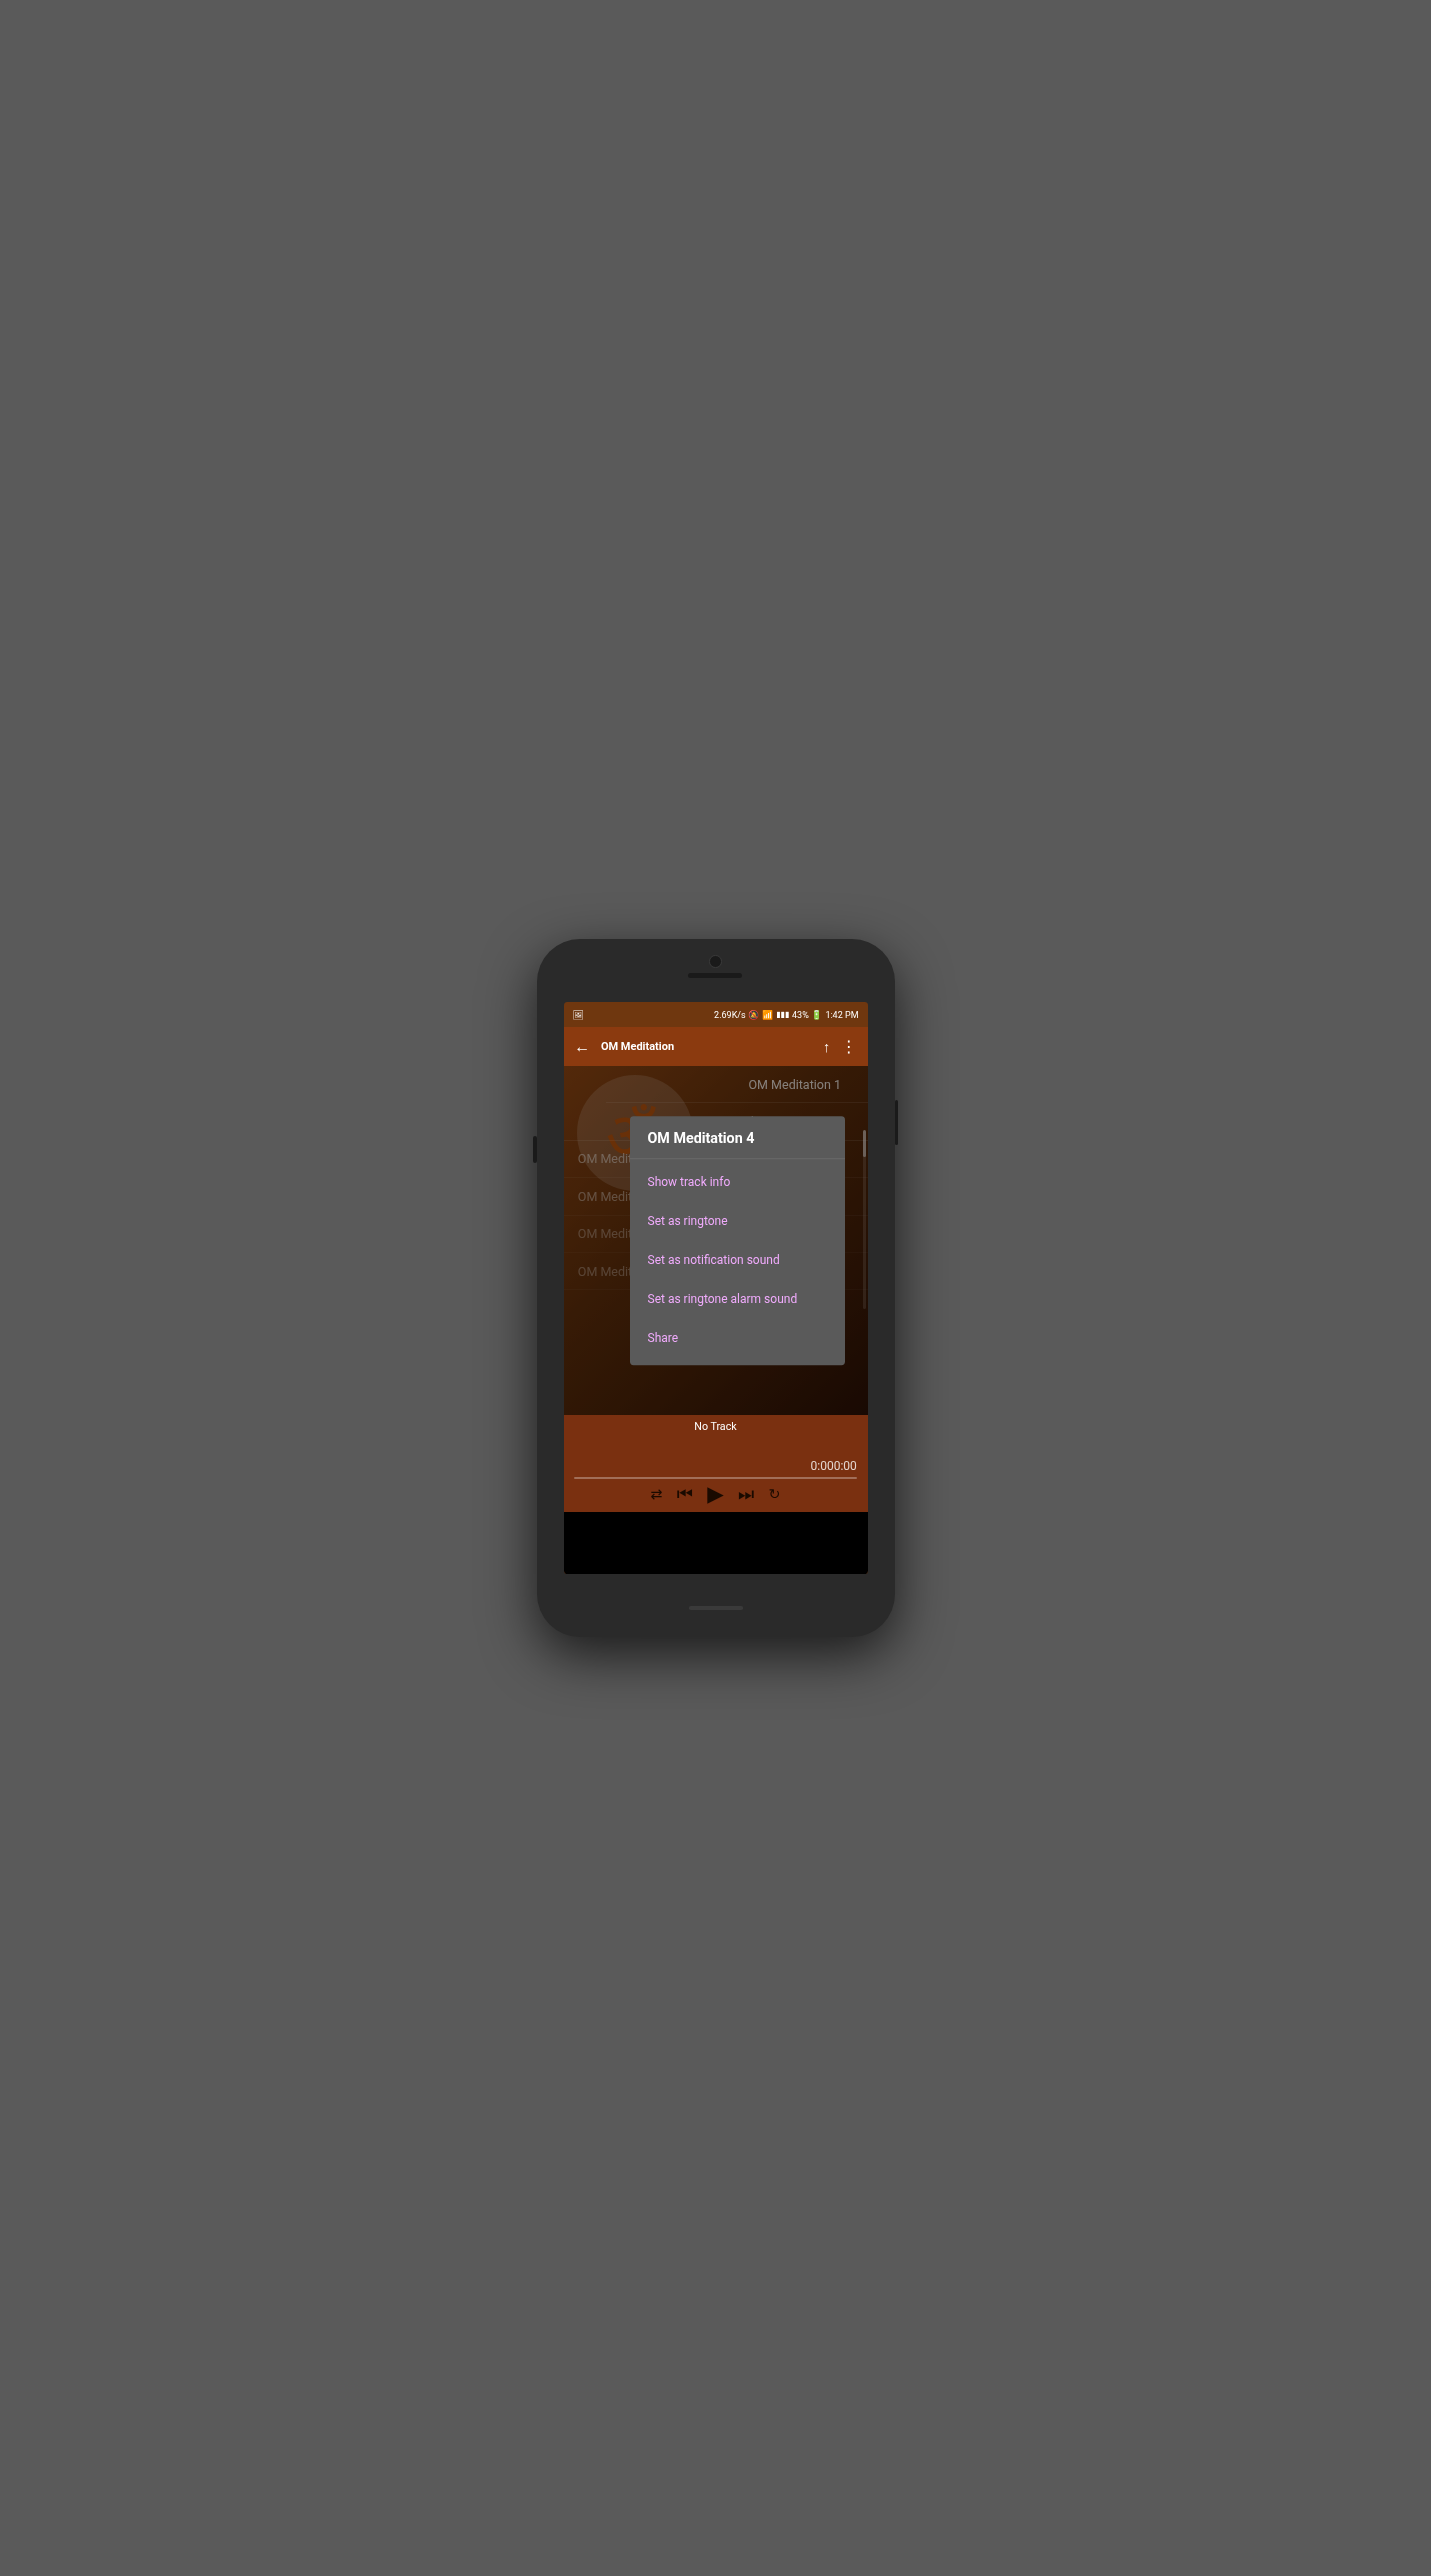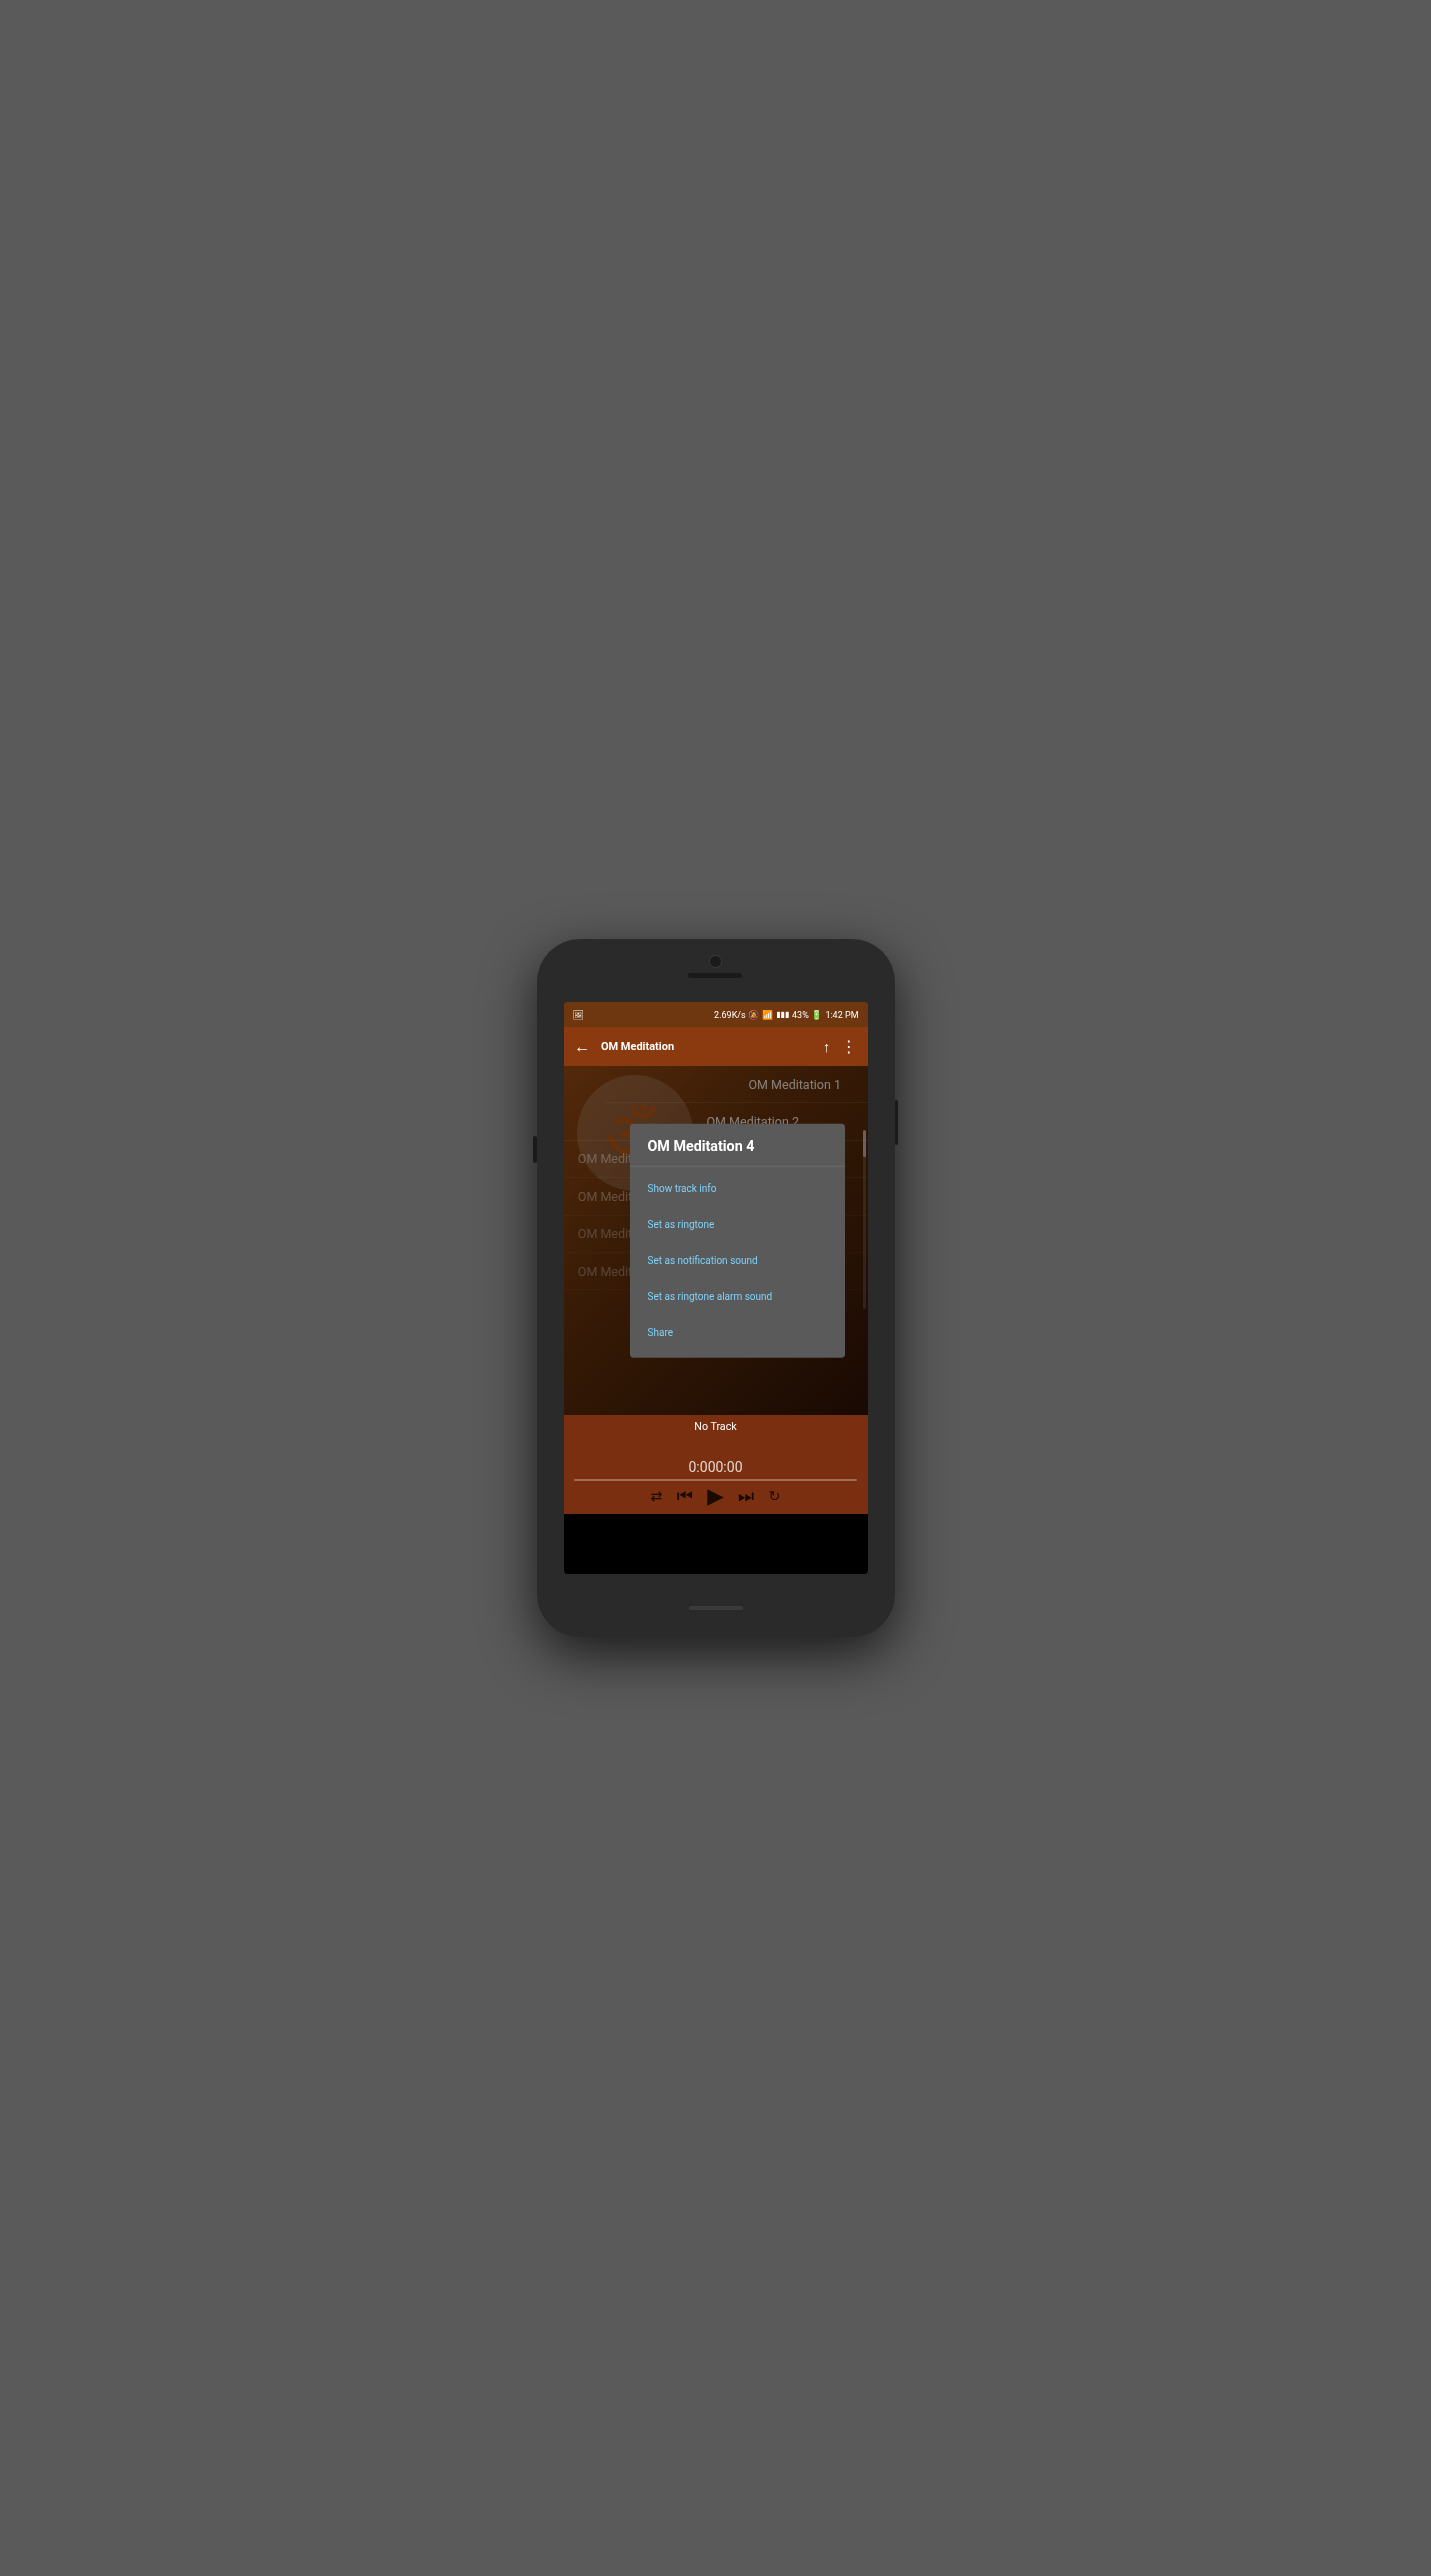--- a/index.html
+++ b/index.html
@@ -142,23 +142,23 @@
     }
 
     .player-play-btn {
       color: #1a0a00;
       font-size: 21.5px;
       cursor: pointer;
     }
 
     .player-times {
       display: flex;
-      justify-content: center;
+      justify-content: flex-end;
       color: rgba(255,255,255,0.8);
-      font-size: 14px;
+      font-size: 12px;
       padding: 1.8px 0;
       margin-top: 24px;
     }
 
     .player-progress {
       height: 2.7px;
       background: rgba(255,255,255,0.3);
       border-radius: 1.8px;
       margin: 1.8px 0;
     }
@@ -193,22 +193,22 @@
     .context-menu-title {
       color: white;
       font-size: 14.3px;
       font-weight: bold;
       padding: 0 18px 12.5px 18px;
       border-bottom: 0.9px solid rgba(255,255,255,0.1);
       margin-bottom: 3.6px;
     }
 
     .context-menu-item {
-      color: #7dd3fc;
-      font-size: 10px;
+      color: #f0abfc;
+      font-size: 12px;
       padding: 12.5px 18px;
       cursor: pointer;
     }
 
     
     .phone-side-button {
       position: absolute;
       background: #1a1a1a;
       border-radius: 2.7px;
     }

